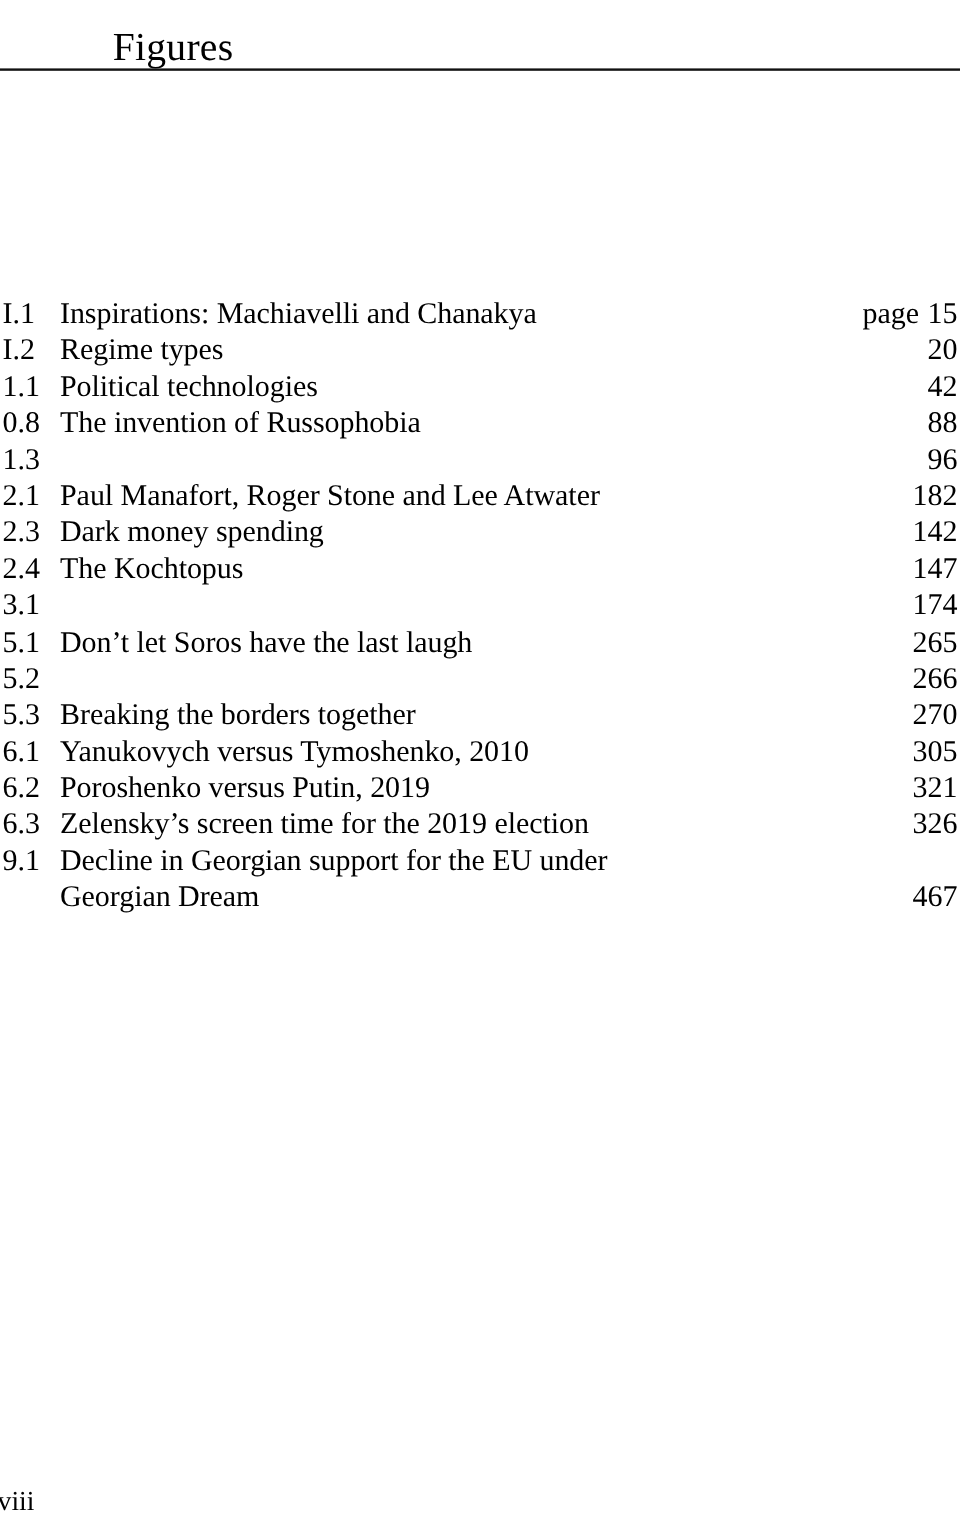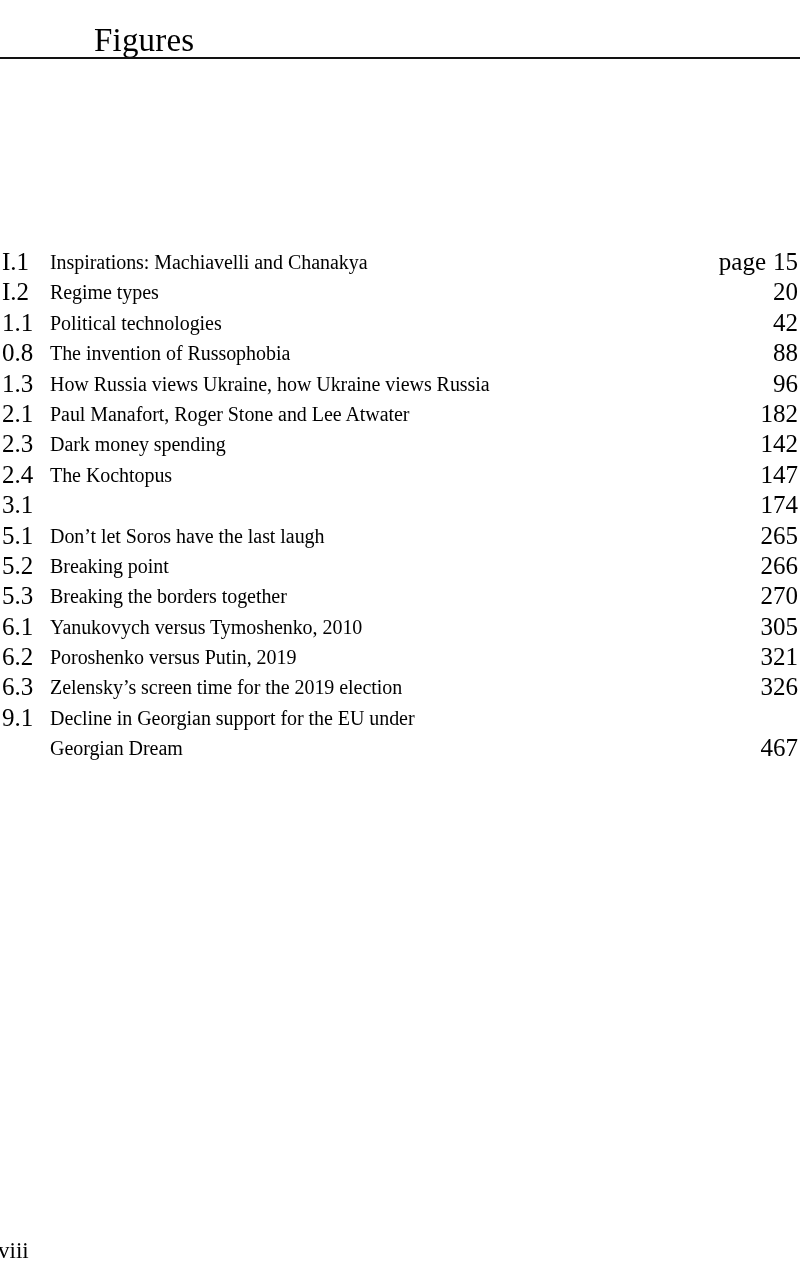--- a/index.html
+++ b/index.html
@@ -68,21 +68,21 @@
     font-size: 25px;
     line-height: 30.4px;
     white-space: nowrap;
   }
 
   .fig-title {
     position: absolute;
     left: 50px;
     top: 0;
     right: 70px;
-    font-size: 20px;
+    font-size: 25px;
     line-height: 30.4px;
     white-space: nowrap;
     letter-spacing: -0.05px;
   }
 
   .fig-title.continuation {
     left: 50px;
   }
 
   .fig-page {
@@ -134,21 +134,20 @@
         <span class="fig-title">Political technologies</span>
         <span class="fig-page"><span>42</span></span>
       </div>
       <div class="figure-row">
         <span class="fig-num">0.8</span>
         <span class="fig-title">The invention of Russophobia</span>
         <span class="fig-page"><span>88</span></span>
       </div>
       <div class="figure-row">
         <span class="fig-num">1.3</span>
-        <span class="fig-title">How Russia views Ukraine, how Ukraine views Russia</span>
         <span class="fig-page"><span>96</span></span>
       </div>
       <div class="figure-row">
         <span class="fig-num">2.1</span>
         <span class="fig-title">Paul Manafort, Roger Stone and Lee Atwater</span>
         <span class="fig-page"><span>182</span></span>
       </div>
       <div class="figure-row">
         <span class="fig-num">2.3</span>
         <span class="fig-title">Dark money spending</span>
@@ -163,21 +162,20 @@
         <span class="fig-num">3.1</span>
         <span class="fig-page"><span>174</span></span>
       </div>
       <div class="figure-row">
         <span class="fig-num">5.1</span>
         <span class="fig-title">Don’t let Soros have the last laugh</span>
         <span class="fig-page"><span>265</span></span>
       </div>
       <div class="figure-row">
         <span class="fig-num">5.2</span>
-        <span class="fig-title">Breaking point</span>
         <span class="fig-page"><span>266</span></span>
       </div>
       <div class="figure-row">
         <span class="fig-num">5.3</span>
         <span class="fig-title">Breaking the borders together</span>
         <span class="fig-page"><span>270</span></span>
       </div>
       <div class="figure-row">
         <span class="fig-num">6.1</span>
         <span class="fig-title">Yanukovych versus Tymoshenko, 2010</span>

